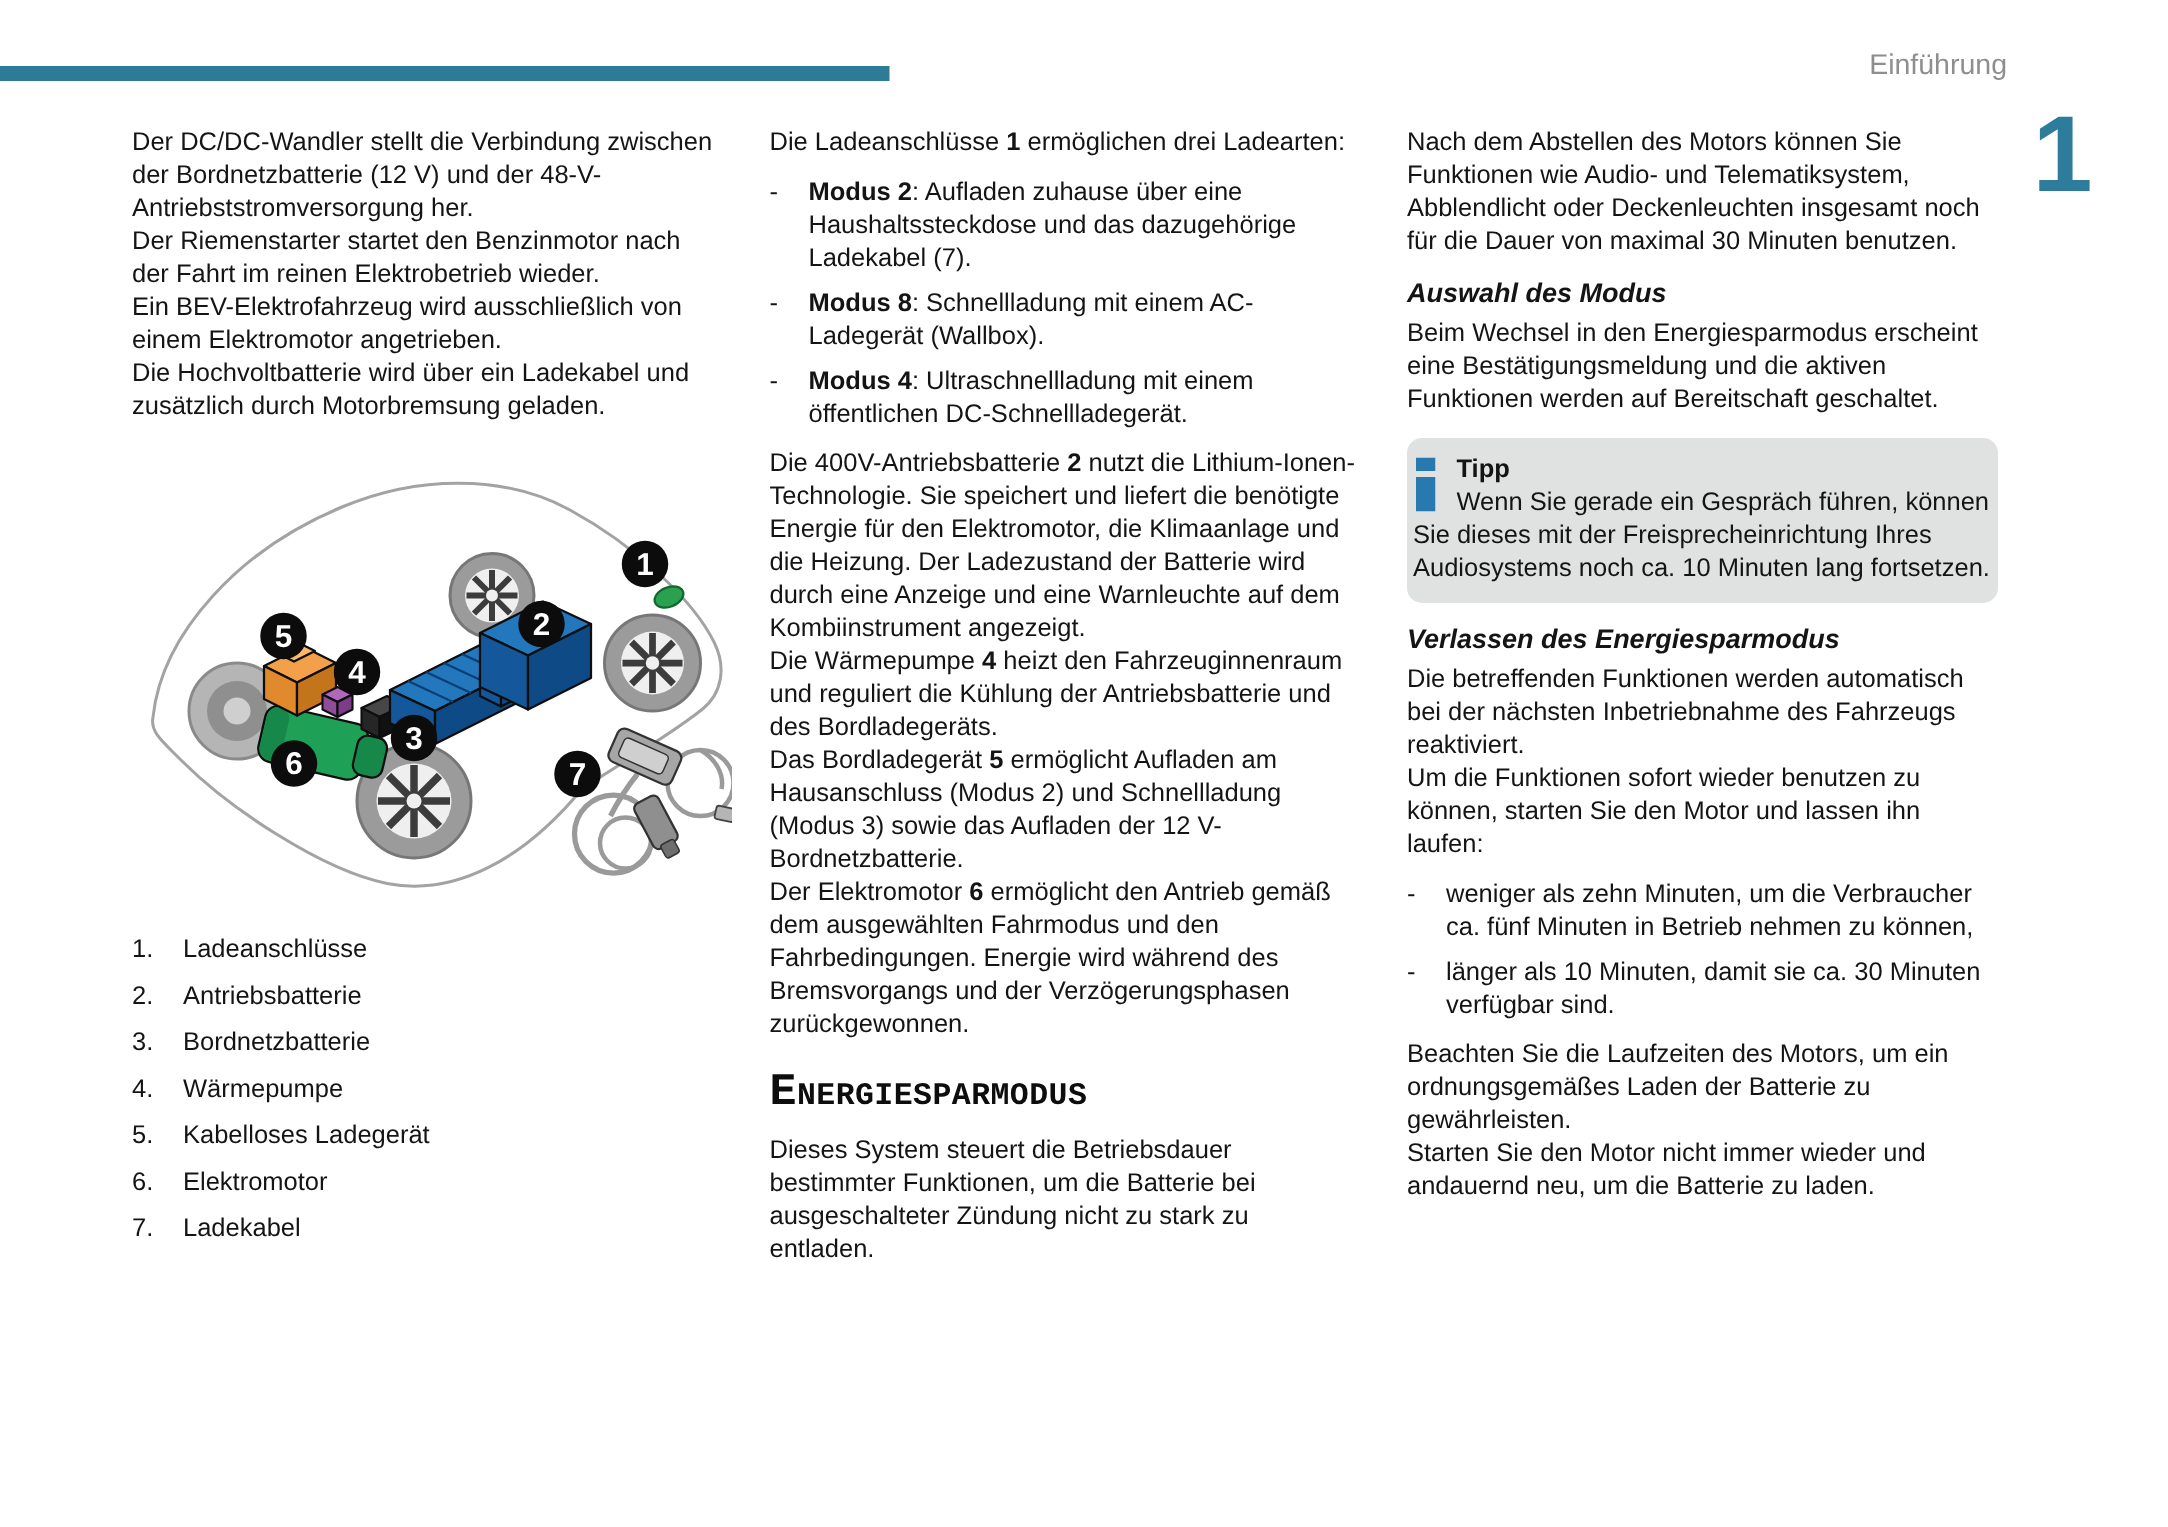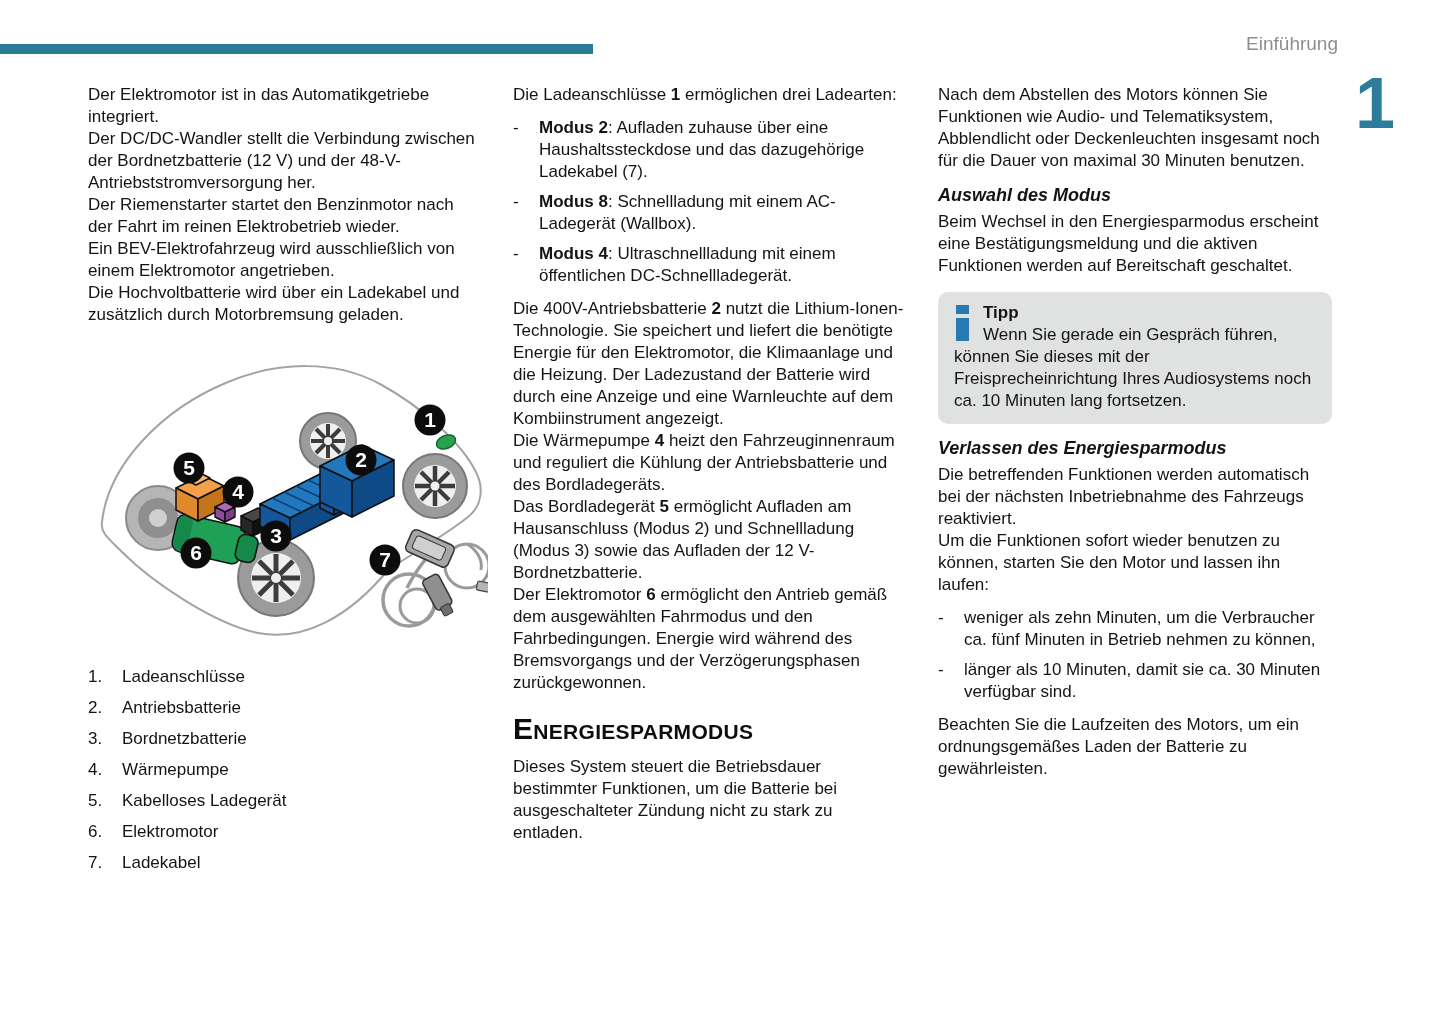--- a/index.html
+++ b/index.html
@@ -20,36 +20,35 @@
       letter-spacing:.3px;margin:15px 0 11px;color:#0d0d0d;}
   .subh{font-weight:700;font-size:18px;line-height:24px;margin:11px 0 4px;font-style:italic;}
   .bullets{margin:11px 0;}
   .bullet{display:flex;margin:0 0 8px;}
   .bullet .dash{flex:0 0 26px;}
   .bullet .btxt{flex:1;}
   .diagram{margin-top:28px;width:400px;height:296px;}
   .legend{margin-top:10px;}
   .legend-item{display:flex;margin-bottom:9px;}
   .legend-num{flex:0 0 34px;}
-  .tip{border-radius:10px;padding:10px 16px 12px;margin:15px 0 12px;overflow:hidden;}
+  .tip{border-radius:10px;padding:10px 4px 12px;margin:15px 0 12px;overflow:hidden;}
   .tip-icon{float:left;width:13px;height:36px;margin:3px 14px 2px 2px;}
   .tip-title{font-weight:700;}
 </style>
 </head>
 <body>
 
 <div class="page">
 
   <div class="accent-bar" style="background:#2e7b98;"></div>
   <div class="section-label">Einführung</div>
   <div class="chapter-num" style="color:#2e7c9b;">1</div>
   <div class="page-num">5</div>
 
   <div class="col" id="col1">
-    <p>Der Elektromotor ist in das Automatikgetriebe integriert.</p>
     <p>Der DC/DC-Wandler stellt die Verbindung zwischen der Bordnetzbatterie (12 V) und der 48-V-Antriebststromversorgung her.</p>
     <p>Der Riemenstarter startet den Benzinmotor nach der Fahrt im reinen Elektrobetrieb wieder.</p>
     <p>Ein BEV-Elektrofahrzeug wird ausschließlich von einem Elektromotor angetrieben.</p>
     <p>Die Hochvoltbatterie wird über ein Ladekabel und zusätzlich durch Motorbremsung geladen.</p>
 
     
     <svg class="diagram" viewBox="0 0 400 296" xmlns="http://www.w3.org/2000/svg" style="font-family:'Liberation Sans','DejaVu Sans',sans-serif;">
 
       <path d="M 14 168 C 20 112, 72 56, 140 28 C 190 7, 248 6, 292 30 C 336 54, 374 90, 388 118
                C 396 134, 394 152, 380 163 C 356 182, 330 196, 300 216 C 262 262, 216 288, 170 279
@@ -232,21 +231,21 @@
         </div>
       <div class="bullet">
           <span class="dash">-</span>
           <span class="btxt"><span class="b">Modus 4</span><span>: Ultraschnellladung mit einem öffentlichen DC-Schnellladegerät.</span></span>
         </div>
     </div>
     <p><span>Die 400V-Antriebsbatterie </span><span class="b">2</span><span> nutzt die Lithium-Ionen-Technologie. Sie speichert und liefert die benötigte Energie für den Elektromotor, die Klimaanlage und die Heizung. Der Ladezustand der Batterie wird durch eine Anzeige und eine Warnleuchte auf dem Kombiinstrument angezeigt.</span></p>
     <p><span>Die Wärmepumpe </span><span class="b">4</span><span> heizt den Fahrzeuginnenraum und reguliert die Kühlung der Antriebsbatterie und des Bordladegeräts.</span></p>
     <p><span>Das Bordladegerät </span><span class="b">5</span><span> ermöglicht Aufladen am Hausanschluss (Modus 2) und Schnellladung (Modus 3) sowie das Aufladen der 12 V-Bordnetzbatterie.</span></p>
     <p><span>Der Elektromotor </span><span class="b">6</span><span> ermöglicht den Antrieb gemäß dem ausgewählten Fahrmodus und den Fahrbedingungen. Energie wird während des Bremsvorgangs und der Verzögerungsphasen zurückgewonnen.</span></p>
-    <div class="h1" style="margin-top:18px;margin-bottom:10px;">Energiesparmodus</div>
+    <div class="h1" style="margin-top:18px;margin-bottom:10px;font-family:Liberation Mono, monospace;">Energiesparmodus</div>
     <p>Dieses System steuert die Betriebsdauer bestimmter Funktionen, um die Batterie bei ausgeschalteter Zündung nicht zu stark zu entladen.</p>
   </div>
 
   <div class="col" id="col3">
     <p>Nach dem Abstellen des Motors können Sie Funktionen wie Audio- und Telematiksystem, Abblendlicht oder Deckenleuchten insgesamt noch für die Dauer von maximal 30 Minuten benutzen.</p>
     <div class="subh">Auswahl des Modus</div>
     <p>Beim Wechsel in den Energiesparmodus erscheint eine Bestätigungsmeldung und die aktiven Funktionen werden auf Bereitschaft geschaltet.</p>
 
     <div class="tip" style="background:#e0e1e1;">
       <svg class="tip-icon" viewBox="0 0 13 36" xmlns="http://www.w3.org/2000/svg">
@@ -264,15 +263,16 @@
       <div class="bullet">
           <span class="dash">-</span>
           <span class="btxt">weniger als zehn Minuten, um die Verbraucher ca. fünf Minuten in Betrieb nehmen zu können,</span>
         </div>
       <div class="bullet">
           <span class="dash">-</span>
           <span class="btxt">länger als 10 Minuten, damit sie ca. 30 Minuten verfügbar sind.</span>
         </div>
     </div>
     <p>Beachten Sie die Laufzeiten des Motors, um ein ordnungsgemäßes Laden der Batterie zu gewährleisten.</p>
+    <p>Starten Sie den Motor nicht immer wieder und andauernd neu, um die Batterie zu laden.</p>
   </div>
 
 </div>
 
 </body></html>

